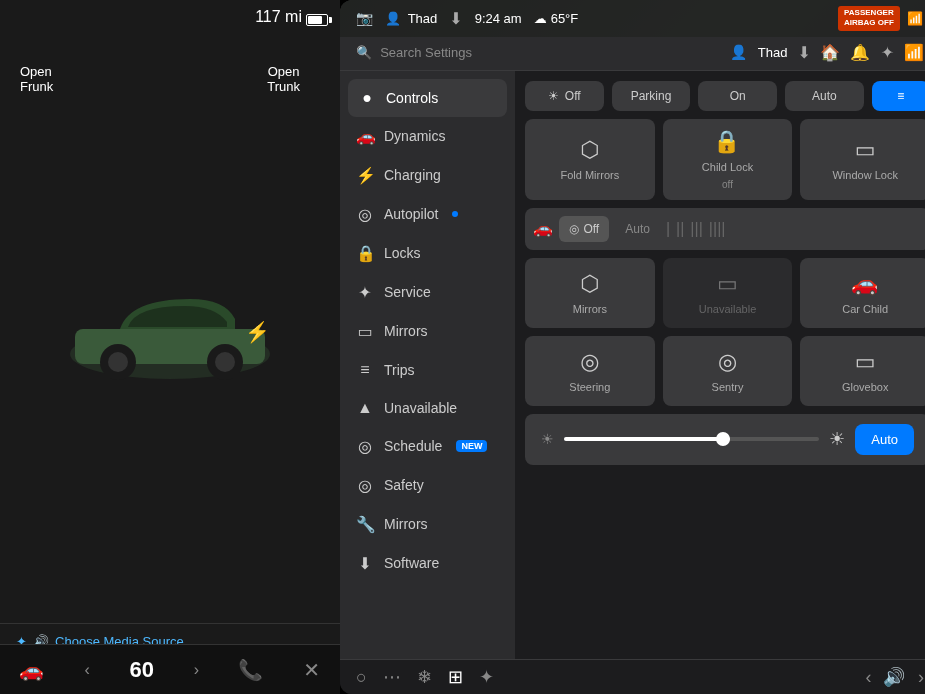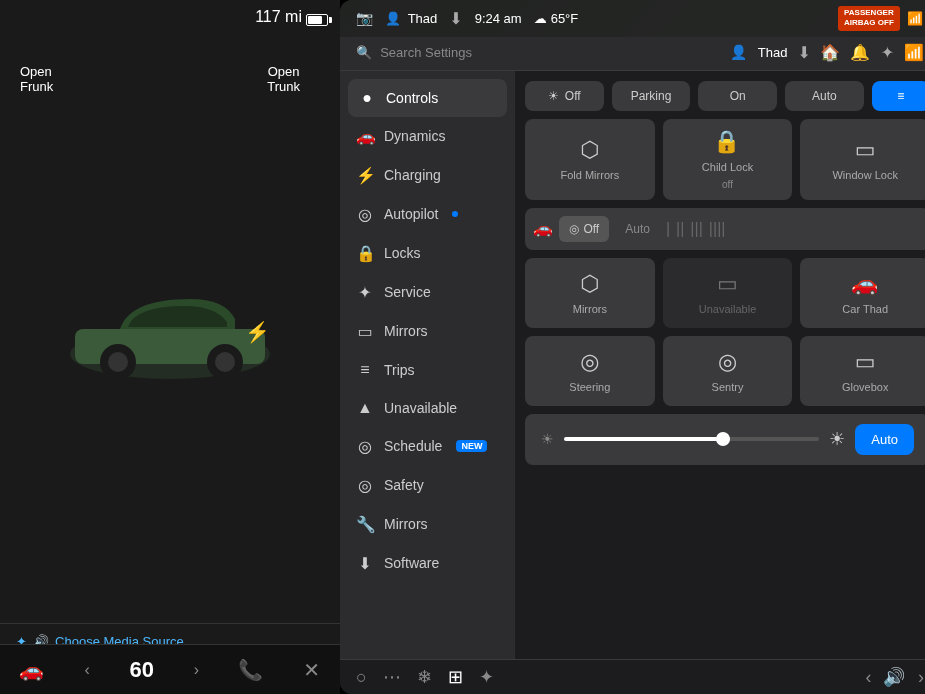--- a/index.html
+++ b/index.html
@@ -742,21 +742,21 @@
         <div class="control-tile">
           <span class="tile-icon">⬡</span>
           <span class="tile-label">Mirrors</span>
         </div>
         <div class="control-tile unavailable">
           <span class="tile-icon">▭</span>
           <span class="tile-label">Unavailable</span>
         </div>
         <div class="control-tile">
           <span class="tile-icon">🚗</span>
-          <span class="tile-label">Car Thad</span>
+          <span class="tile-label">Car Child</span>
         </div>
       </div>
 
       <div class="control-row">
         <div class="control-tile">
           <span class="tile-icon">◎</span>
           <span class="tile-label">Steering</span>
         </div>
         <div class="control-tile">
           <span class="tile-icon">◎</span>

